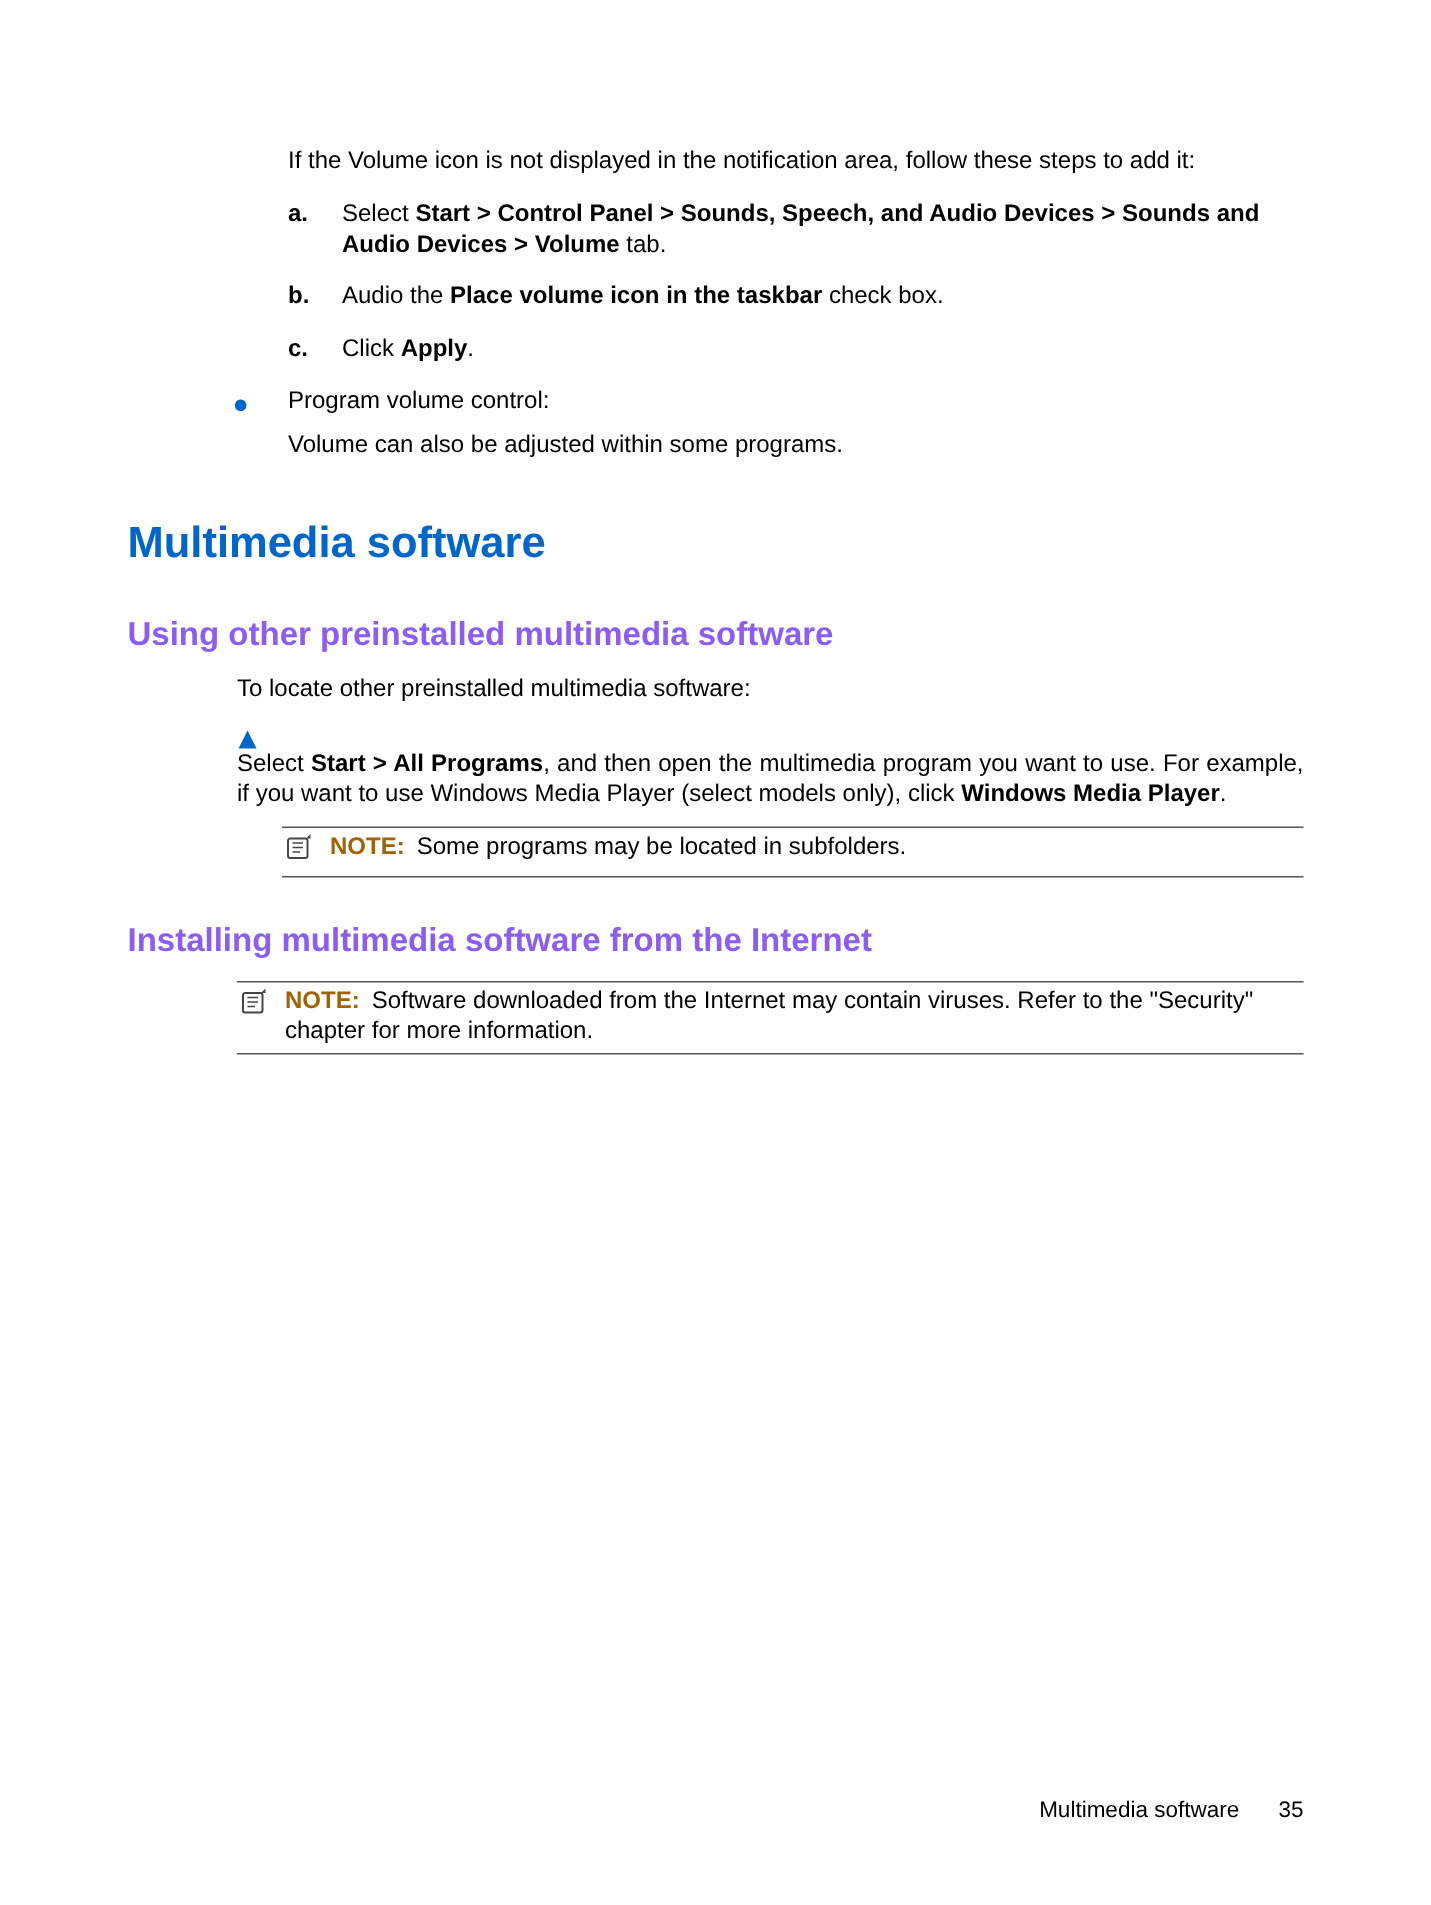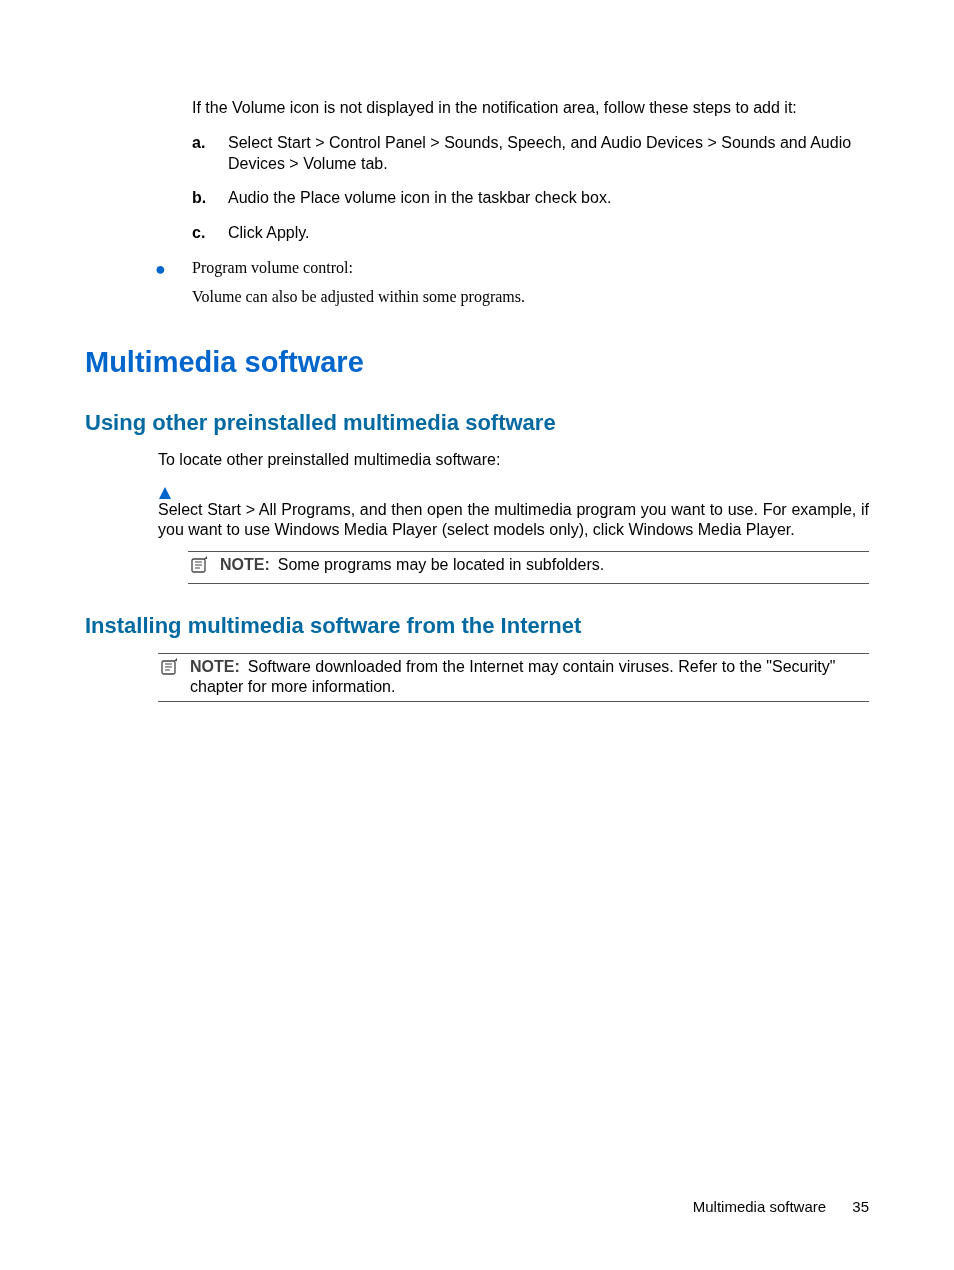--- a/index.html
+++ b/index.html
@@ -33,48 +33,48 @@
       margin-bottom: 14px;
     }
     .sublist-marker {
       width: 36px;
       flex-shrink: 0;
       font-weight: bold;
     }
     .sublist-body {
       flex: 1;
     }
-    .bold { font-weight: normal; }
+    .bold { font-weight: bold; }
     .outer-bullet {
       display: flex;
       margin-left: 70px;
       margin-bottom: 8px;
       margin-top: 8px;
     }
     .outer-bullet .bullet-mark {
       width: 37px;
       flex-shrink: 0;
       font-size: 18px;
       color: #0066cc;
       line-height: 1;
       padding-top: 2px;
     }
-    .outer-bullet .bullet-body { flex: 1; font-family: Liberation Serif, serif; }
+    .outer-bullet .bullet-body { flex: 1; }
     h1.section-title {
       color: #0066cc;
       font-weight: bold;
       font-size: 29px;
       margin: 36px 0 12px 0;
     }
     .para-indent-2 {
       margin-left: 73px;
       margin-bottom: 14px;
     }
     h2.subsection-title {
-      color: #0369a1;
+      color: #8b5cf6;
       font-weight: bold;
       font-size: 22px;
       margin: 28px 0 12px 0;
     }
     .triangle-item {
       display: flex;
       margin-left: 73px;
       margin-bottom: 10px;
       flex-direction: column;
     }
@@ -95,21 +95,21 @@
       margin-top: 6px;
       margin-bottom: 10px;
     }
     .note-icon {
       width: 30px;
       flex-shrink: 0;
       padding-top: 1px;
     }
     .note-body { flex: 1; }
     .note-label {
-      color: #404040;
+      color: #a16207;
       font-weight: bold;
       margin-right: 8px;
     }
     .footer {
       position: absolute;
       bottom: 54px;
       right: 85px;
       font-size: 15px;
     }
     .footer-page {

